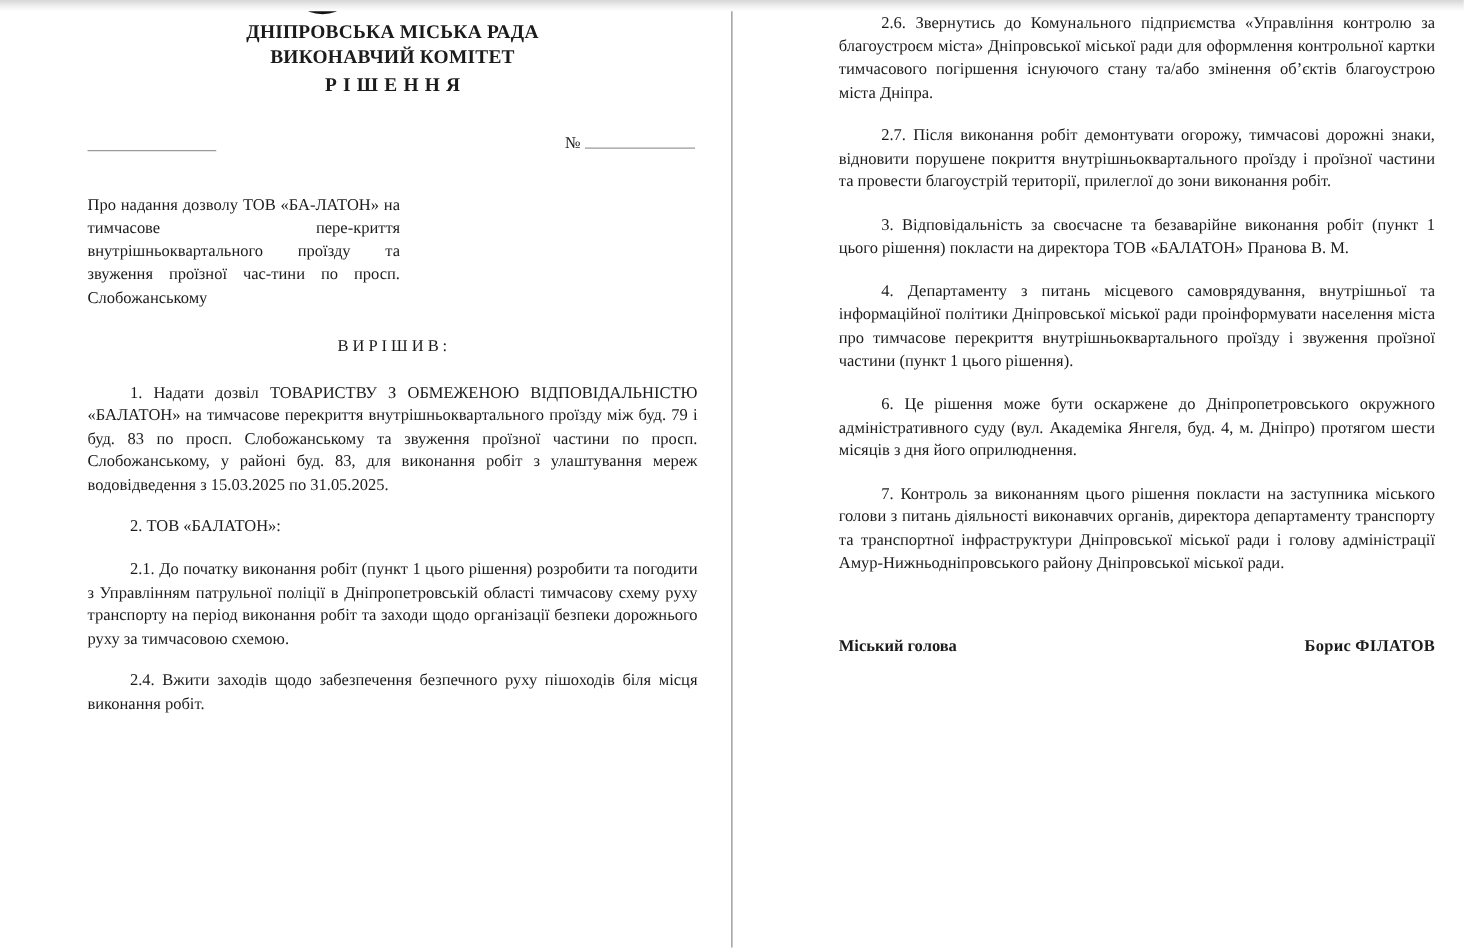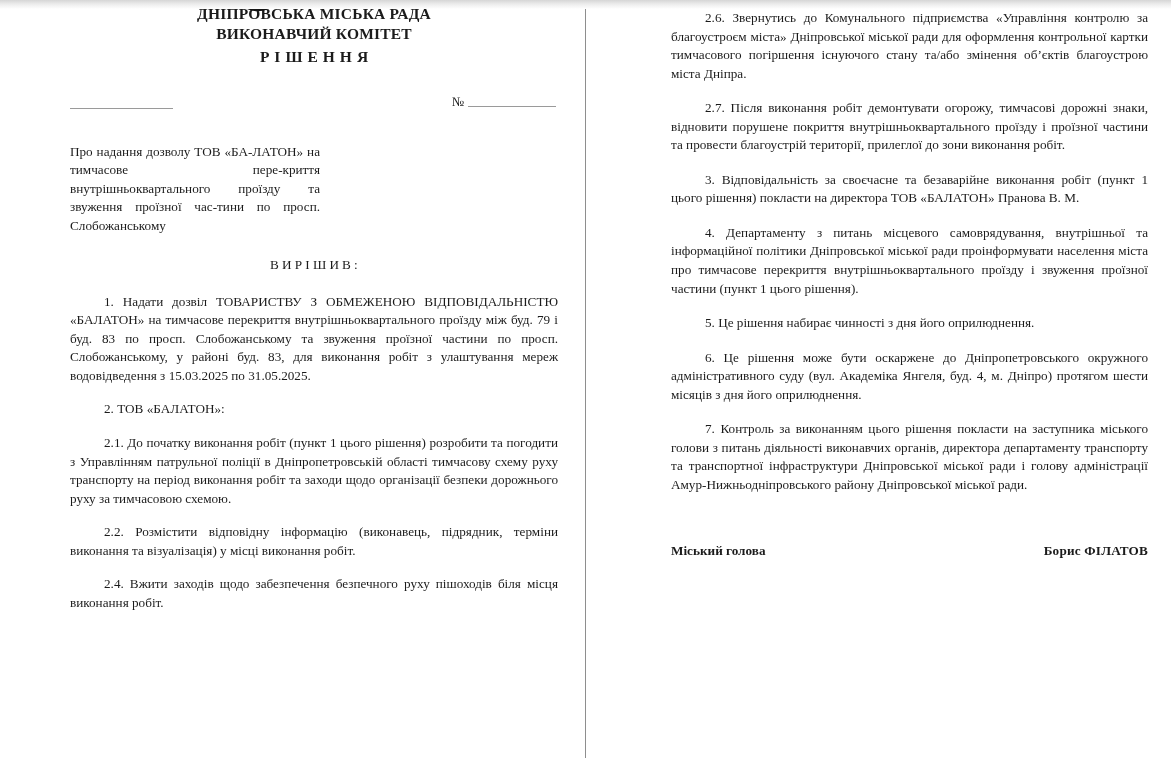--- a/index.html
+++ b/index.html
@@ -60,21 +60,21 @@
     z-index: 4;
   }
   .emblem {
     width: 56px;
     height: 56px;
     display: block;
   }
 
   
   .letterhead {
-    padding-top: 5px;
+    padding-top: 17px;
     text-align: center;
     line-height: 1.20;
     font-family: Liberation Serif, serif;
   }
   .lh-line1, .lh-line2 {
     font-size: 15.5px;
     letter-spacing: 0.2px;
     font-weight: 700;
     white-space: nowrap;
   }
@@ -211,33 +211,31 @@
 
     <div class="subject">Про надання дозволу ТОВ «БА-ЛАТОН» на тимчасове пере-криття внутрішньоквартального проїзду та звуження проїзної час-тини по просп. Слобожанському</div>
 
     <div class="body">
 
       <p class="para resolve">ВИРІШИВ:</p>
 
       <p class="para">1. Надати дозвіл ТОВАРИСТВУ З ОБМЕЖЕНОЮ ВІДПОВІДАЛЬНІСТЮ «БАЛАТОН» на тимчасове перекриття внутрішньоквартального проїзду між буд. 79 і буд. 83 по просп. Слобожанському та звуження проїзної частини по просп. Слобожанському, у районі буд. 83, для виконання робіт з улаштування мереж  водовідведення з 15.03.2025 по 31.05.2025.</p>
       <p class="para">2. ТОВ «БАЛАТОН»:</p>
       <p class="para">2.1. До початку виконання робіт (пункт 1 цього рішення) розробити та погодити з Управлінням патрульної поліції в Дніпропетровській області тимчасову схему руху транспорту на період виконання робіт та заходи щодо організації безпеки дорожнього руху за тимчасовою схемою.</p>
-      <p class="para">2.2. Розмістити відповідну інформацію (виконавець, підрядник, терміни виконання та візуалізація) у місці виконання робіт.</p>
       <p class="para">2.4. Вжити заходів щодо забезпечення безпечного руху пішоходів біля місця виконання робіт.</p>
 
     </div>
   </div>
 
   <div class="page page-right">
     <div class="body body-right">
       <p class="para">2.6. Звернутись до Комунального підприємства «Управління контролю за благоустроєм міста» Дніпровської міської ради для оформлення контрольної картки тимчасового погіршення існуючого стану та/або змінення об’єктів благоустрою міста Дніпра.</p>
       <p class="para">2.7. Після виконання робіт демонтувати огорожу, тимчасові дорожні знаки, відновити порушене покриття внутрішньоквартального проїзду і проїзної частини та провести благоустрій території, прилеглої до зони виконання робіт.</p>
       <p class="para">3. Відповідальність за своєчасне та безаварійне виконання робіт (пункт 1 цього рішення) покласти на директора ТОВ «БАЛАТОН» Пранова В. М.</p>
       <p class="para">4. Департаменту з питань місцевого самоврядування, внутрішньої та інформаційної політики Дніпровської міської ради проінформувати населення міста про тимчасове перекриття внутрішньоквартального проїзду і звуження проїзної частини (пункт 1 цього рішення).</p>
-      <p class="para">5. Це рішення набирає чинності з дня його оприлюднення.</p>
       <p class="para">6. Це рішення може бути оскаржене до Дніпропетровського окружного адміністративного суду (вул. Академіка Янгеля, буд. 4, м. Дніпро) протягом шести місяців з дня його оприлюднення.</p>
       <p class="para">7. Контроль за виконанням цього рішення покласти на заступника міського голови з питань діяльності виконавчих органів, директора департаменту транспорту та транспортної інфраструктури Дніпровської міської ради і голову адміністрації Амур-Нижньодніпровського району Дніпровської міської ради.</p>
     </div>
 
     <div class="signature">
       <span class="sig-position">Міський голова</span>
       <span class="sig-name">Борис ФІЛАТОВ</span>
     </div>
   </div>
 

